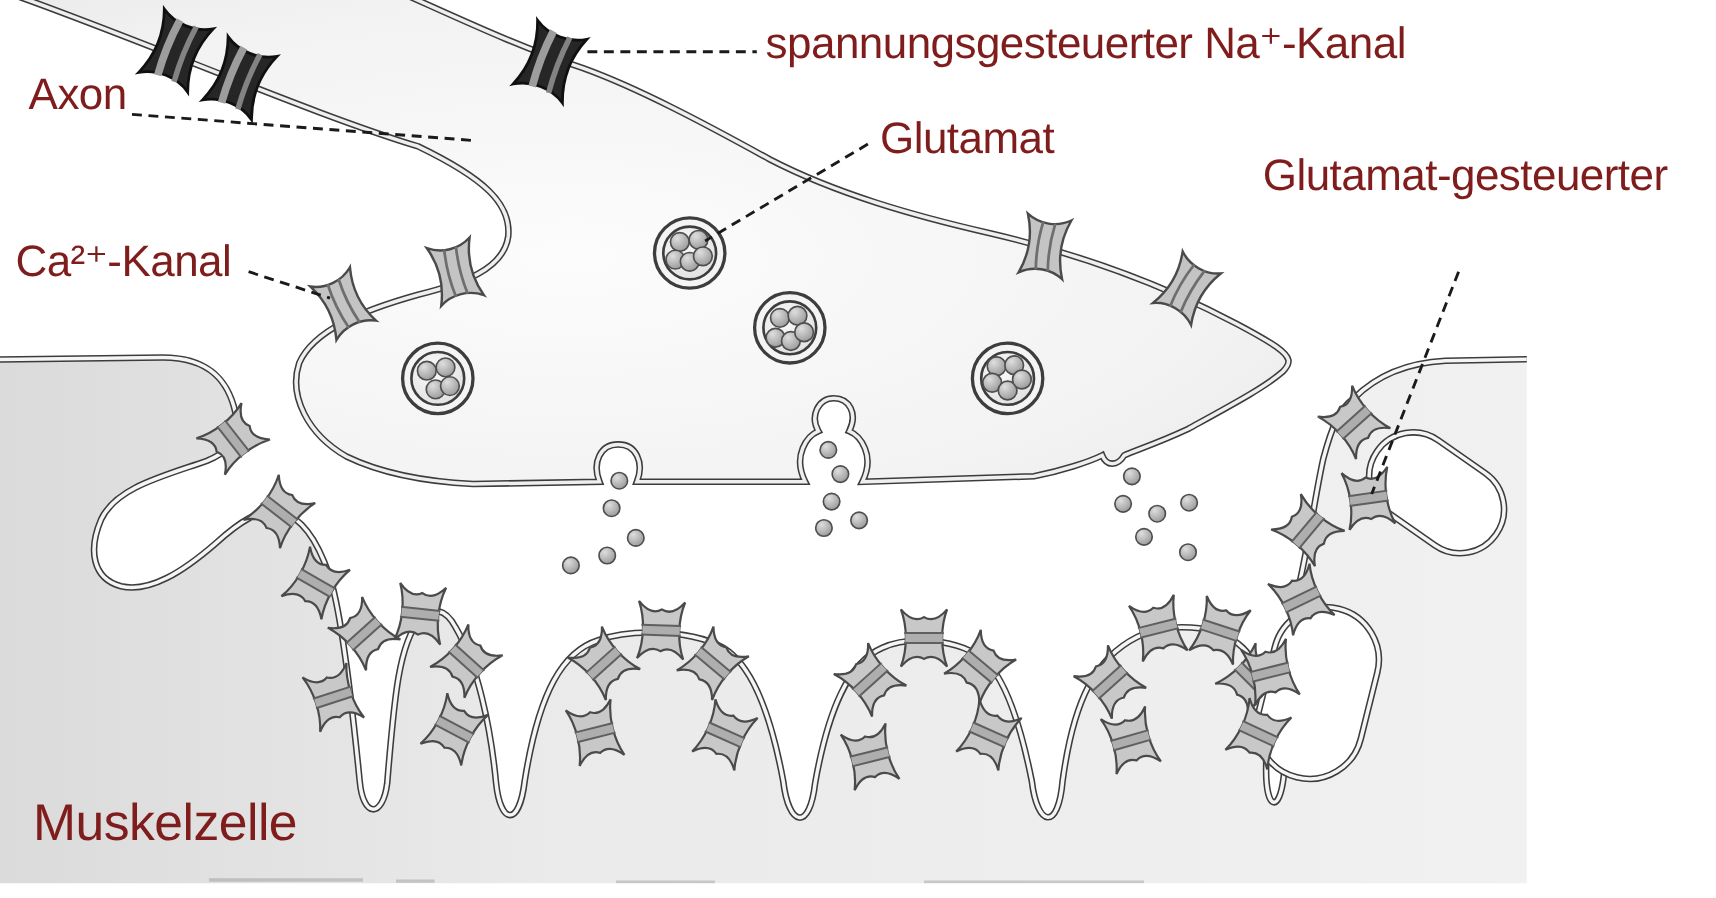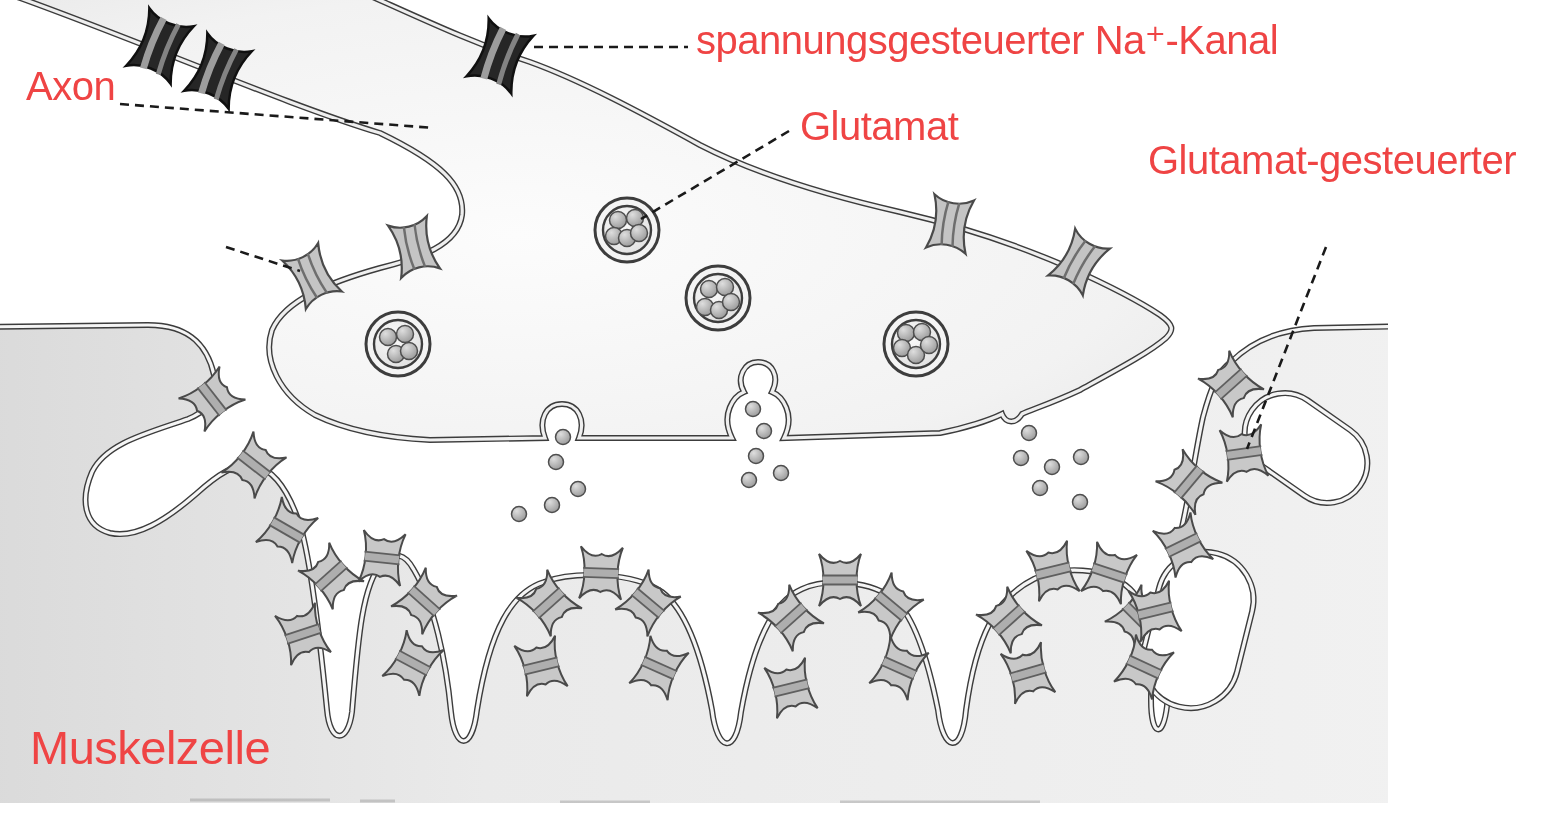--- a/index.html
+++ b/index.html
@@ -1,19 +1,19 @@
 <!DOCTYPE html>
 <html><head>
 <meta charset="utf-8">
 <style>
   html,body{margin:0;padding:0;background:#fff;}
   #stage{position:relative;width:1560px;height:816px;background:#ffffff;overflow:hidden;
          font-family:"Liberation Sans","DejaVu Sans",sans-serif;}
   #diagram-svg{position:absolute;left:0;top:0;}
-  .label{position:absolute;color:#ef4444;font-size:40px;line-height:1.1;letter-spacing:-0.5px;white-space:nowrap;}
+  .label{position:absolute;color:#7f1d1d;font-size:40px;line-height:1.1;letter-spacing:-0.5px;white-space:nowrap;}
   .label.big{font-size:47px;}
 </style>
 </head>
 <body>
 <div id="stage">
 
 <svg id="diagram-svg" width="1560" height="816" viewBox="0 0 1560 816" xmlns="http://www.w3.org/2000/svg">
   <defs>
     <radialGradient id="gTerm" cx="0.45" cy="0.55" r="0.75">
       <stop offset="0" stop-color="#fcfcfc"></stop>
@@ -259,17 +259,18 @@
         <line x1="534" y1="47" x2="688" y2="47" stroke="#1a1a1a" stroke-width="2.6" stroke-dasharray="9 6"></line>
         <line x1="120" y1="104" x2="434" y2="128" stroke="#1a1a1a" stroke-width="2.6" stroke-dasharray="9 6"></line>
         <line x1="226" y1="247" x2="300" y2="271" stroke="#1a1a1a" stroke-width="2.6" stroke-dasharray="9 6"></line>
         <line x1="789" y1="131" x2="641" y2="219" stroke="#1a1a1a" stroke-width="2.6" stroke-dasharray="9 6"></line>
         <line x1="1326" y1="247" x2="1247" y2="449" stroke="#1a1a1a" stroke-width="2.6" stroke-dasharray="9 6"></line>
       </g>
 </svg>
 
 <div class="label" style="left:696px;top:18px">spannungsgesteuerter Na⁺-Kanal</div>
 <div class="label" style="left:26px;top:64px">Axon</div>
+<div class="label" style="left:14px;top:216px">Ca²⁺-Kanal</div>
 <div class="label" style="left:800px;top:104px">Glutamat</div>
 <div class="label" style="left:1148px;top:138px">Glutamat-gesteuerter</div>
 <div class="label big" style="left:30px;top:722px">Muskelzelle</div>
 
 </div>
 
 </body></html>

